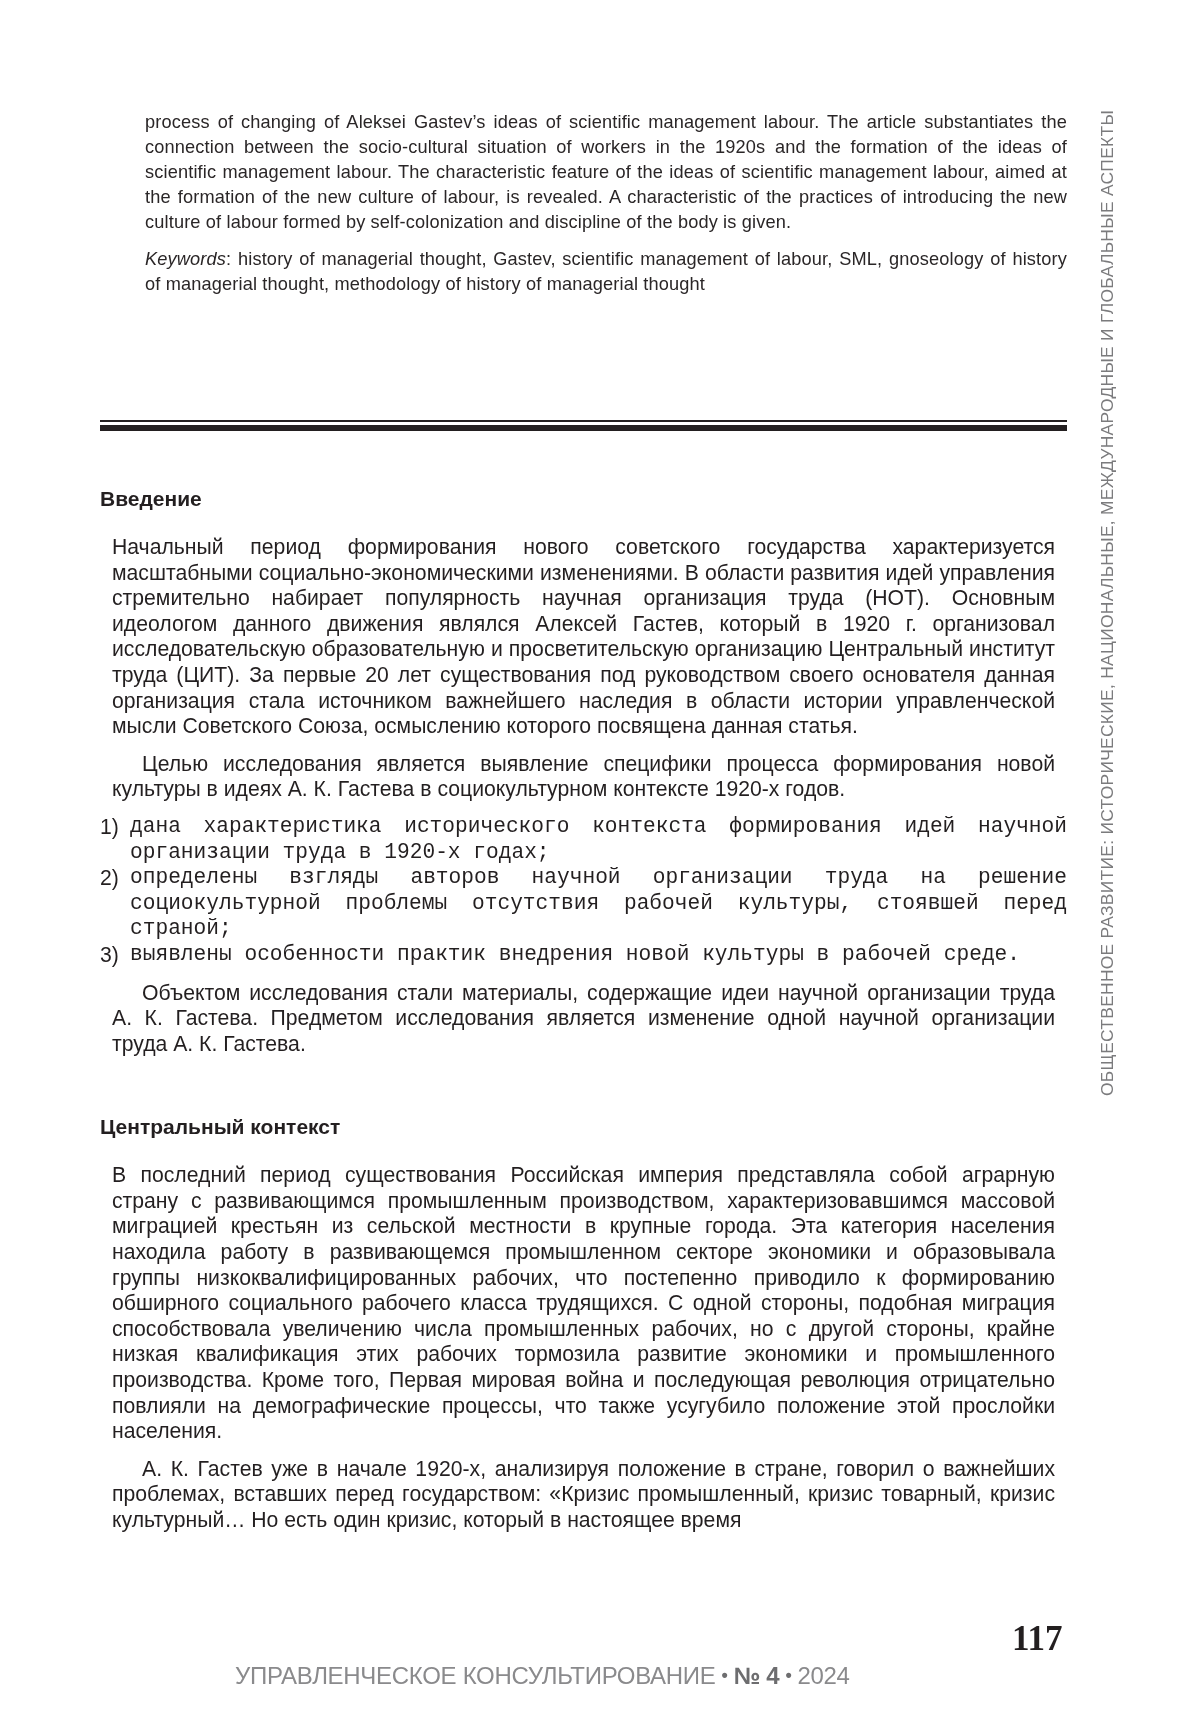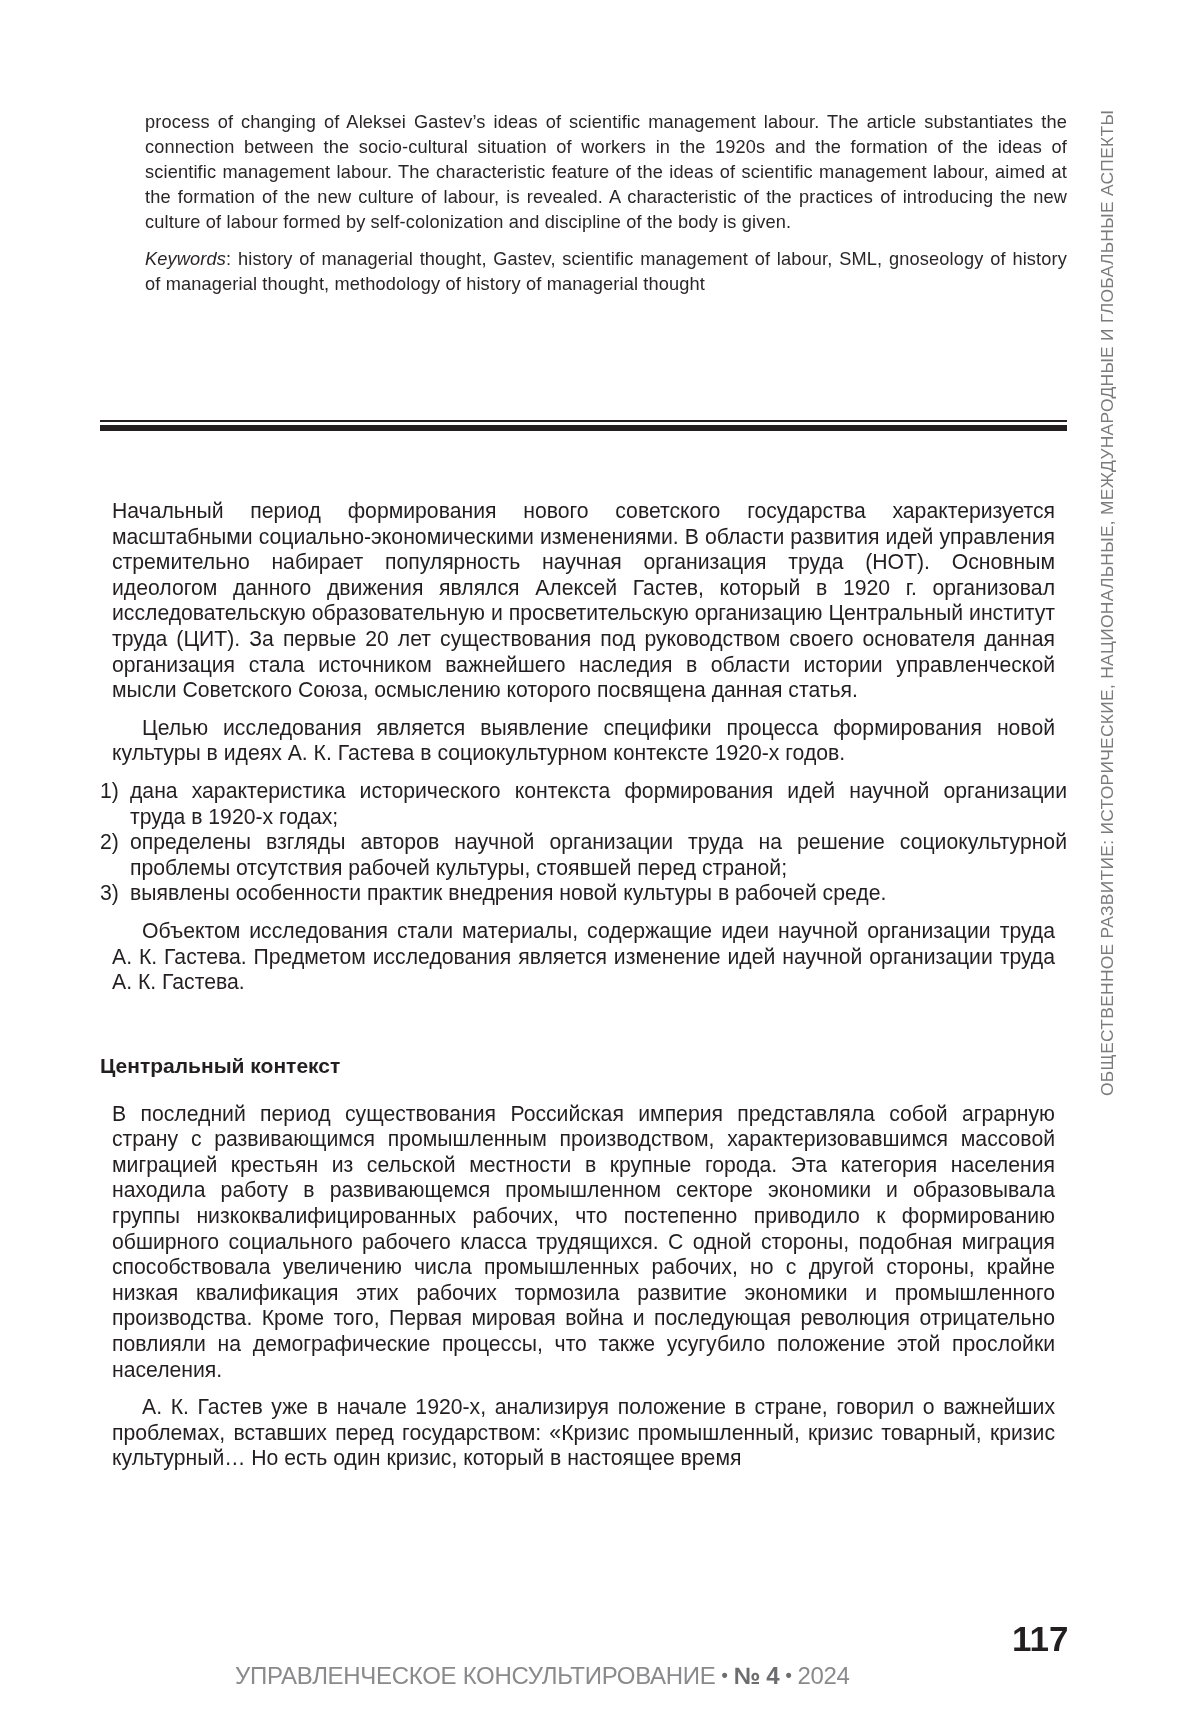--- a/index.html
+++ b/index.html
@@ -79,20 +79,21 @@
       display: flex;
       margin: 0;
     }
     .list-num {
       flex: 0 0 30px;
       width: 30px;
     }
     .list-text {
       flex: 1;
       text-align: justify;
+      font-family: Liberation Mono, monospace;
     }
     .section-gap {
       height: 46px;
     }
 
     .side-title {
       position: absolute;
       left: 1097px;
       top: 1080px;
       transform-origin: 0 0;
@@ -127,55 +128,57 @@
       font-weight: bold;
       color: #6d6d6f;
     }
     .page-number {
       position: absolute;
       left: 1012px;
       top: 1603px;
       font-size: 35px;
       font-weight: bold;
       color: #231f20;
+      font-family: Liberation Serif, serif;
     }
   </style>
 </head>
 <body>
 
 <div class="page">
 
   <div class="abstract-block">
     <p>process of changing of Aleksei Gastev’s ideas of scientific management labour. The article substantiates the connection between the socio-cultural situation of workers in the 1920s and the formation of the ideas of scientific management labour. The characteristic feature of the ideas of scientific management labour, aimed at the formation of the new culture of labour, is revealed. A characteristic of the practices of introducing the new culture of labour formed by self-colonization and discipline of the body is given.</p>
     <p><em>Keywords</em><span>: history of managerial thought, Gastev, scientific management of labour, SML, gnoseology of history of managerial thought, methodology of history of managerial thought</span></p>
   </div>
 
   <div class="rule-double">
     <div class="rule-thin"></div>
     <div class="rule-thick"></div>
   </div>
 
   <div class="body-block">
 
     <div>
+      <h2 class="section-heading">Введение</h2>
       <p>Начальный период формирования нового советского государства характеризуется масштабными социально-экономическими изменениями. В области развития идей управления стремительно набирает популярность научная организация труда (НОТ). Основным идеологом данного движения являлся Алексей Гастев, который в 1920 г. организовал исследовательскую образовательную и просветительскую организацию Центральный институт труда (ЦИТ). За первые 20 лет существования под руководством своего основателя данная организация стала источником важнейшего наследия в области истории управленческой мысли Советского Союза, осмыслению которого посвящена данная статья.</p>
       <p class="indent">Целью исследования является выявление специфики процесса формирования новой культуры в идеях А. К. Гастева в социокультурном контексте 1920-х годов.</p>
       <div class="list-item">
         <span class="list-num">1)</span>
         <span class="list-text">дана характеристика исторического контекста формирования идей научной организации труда в 1920-х годах;</span>
       </div>
       <div class="list-item">
         <span class="list-num">2)</span>
         <span class="list-text">определены взгляды авторов научной организации труда на решение социокультурной проблемы отсутствия рабочей культуры, стоявшей перед страной;</span>
       </div>
       <div class="list-item">
         <span class="list-num">3)</span>
         <span class="list-text">выявлены особенности практик внедрения новой культуры в рабочей среде.</span>
       </div>
-      <p class="indent">Объектом исследования стали материалы, содержащие идеи научной организации труда А. К. Гастева. Предметом исследования является изменение идей научной организации труда А. К. Гастева.</p>
+      <p class="indent">Объектом исследования стали материалы, содержащие идеи научной организации труда А. К. Гастева. Предметом исследования является изменение одной научной организации труда А. К. Гастева.</p>
     </div>
 
     <div class="section-gap"></div>
 
     <div>
       <h2 class="section-heading">Центральный контекст</h2>
       <p>В последний период существования Российская империя представляла собой аграрную страну с развивающимся промышленным производством, характеризовавшимся массовой миграцией крестьян из сельской местности в крупные города. Эта категория населения находила работу в развивающемся промышленном секторе экономики и образовывала группы низкоквалифицированных рабочих, что постепенно приводило к формированию обширного социального рабочего класса трудящихся. С одной стороны, подобная миграция способствовала увеличению числа промышленных рабочих, но с другой стороны, крайне низкая квалификация этих рабочих тормозила развитие экономики и промышленного производства. Кроме того, Первая мировая война и последующая революция отрицательно повлияли на демографические процессы, что также усугубило положение этой прослойки населения.</p>
       <p class="indent">А. К. Гастев уже в начале 1920-х, анализируя положение в стране, говорил о важнейших проблемах, вставших перед государством: «Кризис промышленный, кризис товарный, кризис культурный… Но есть один кризис, который в настоящее время</p>
     </div>
   </div>

